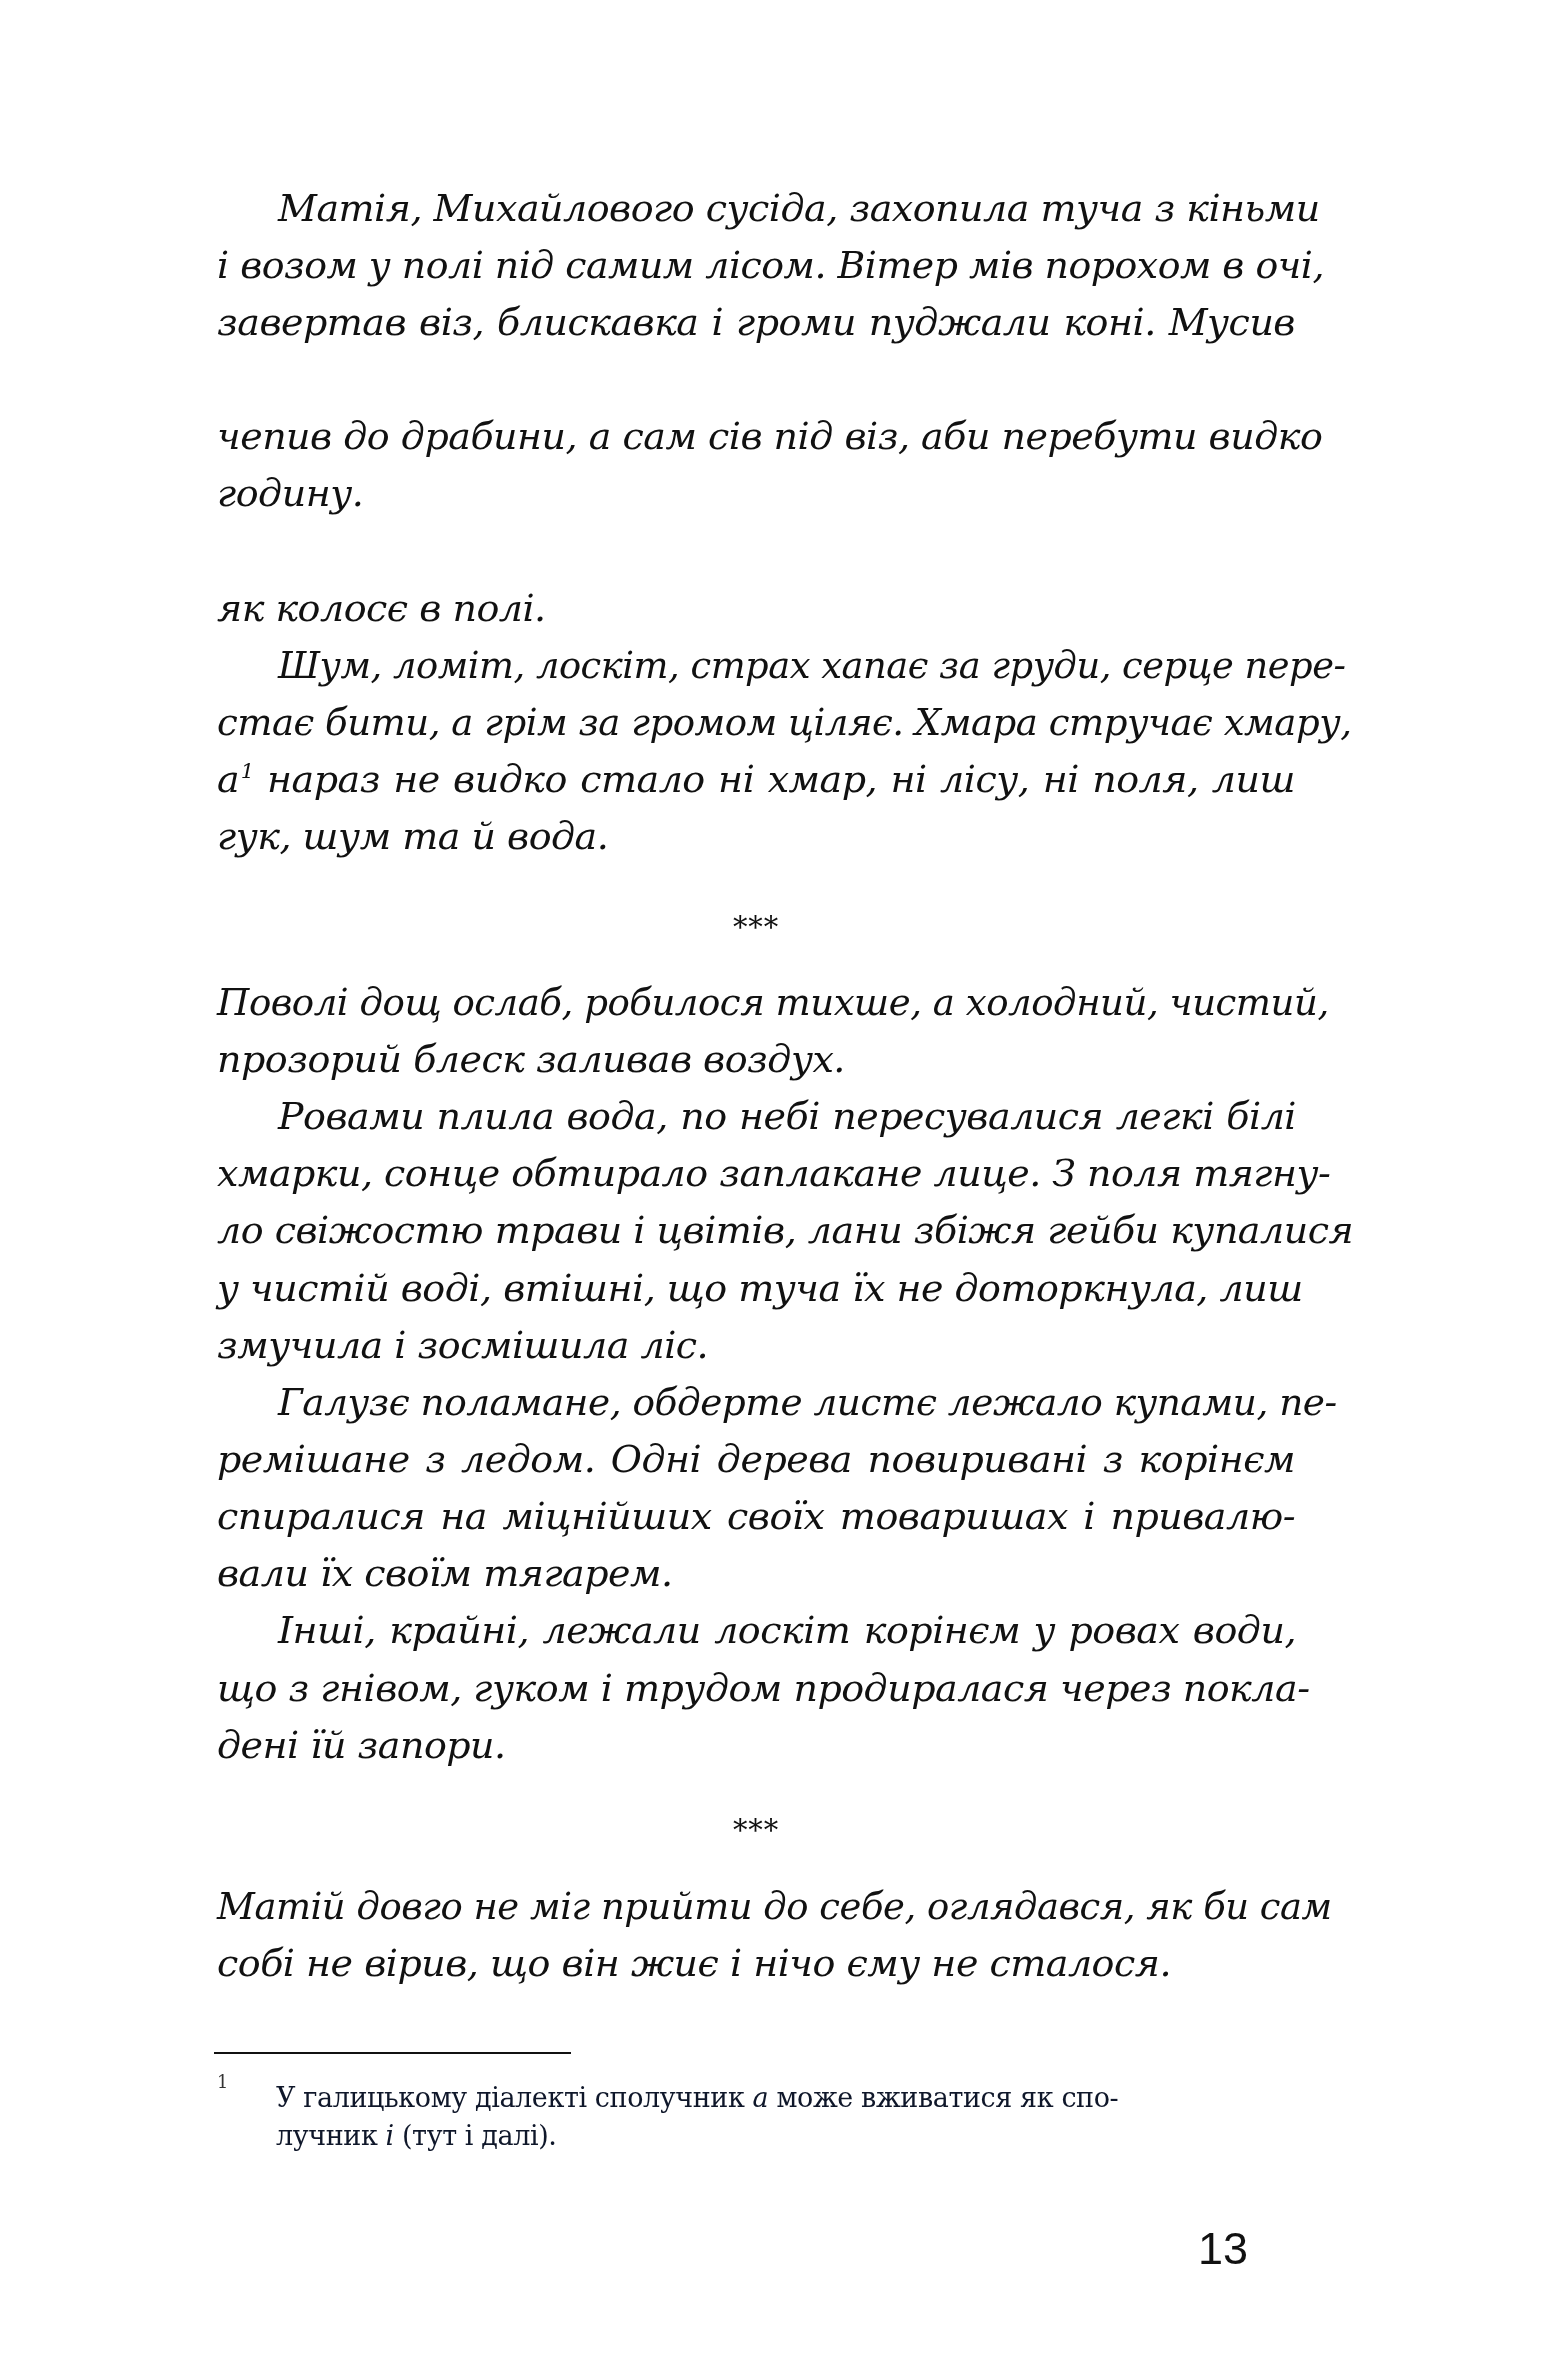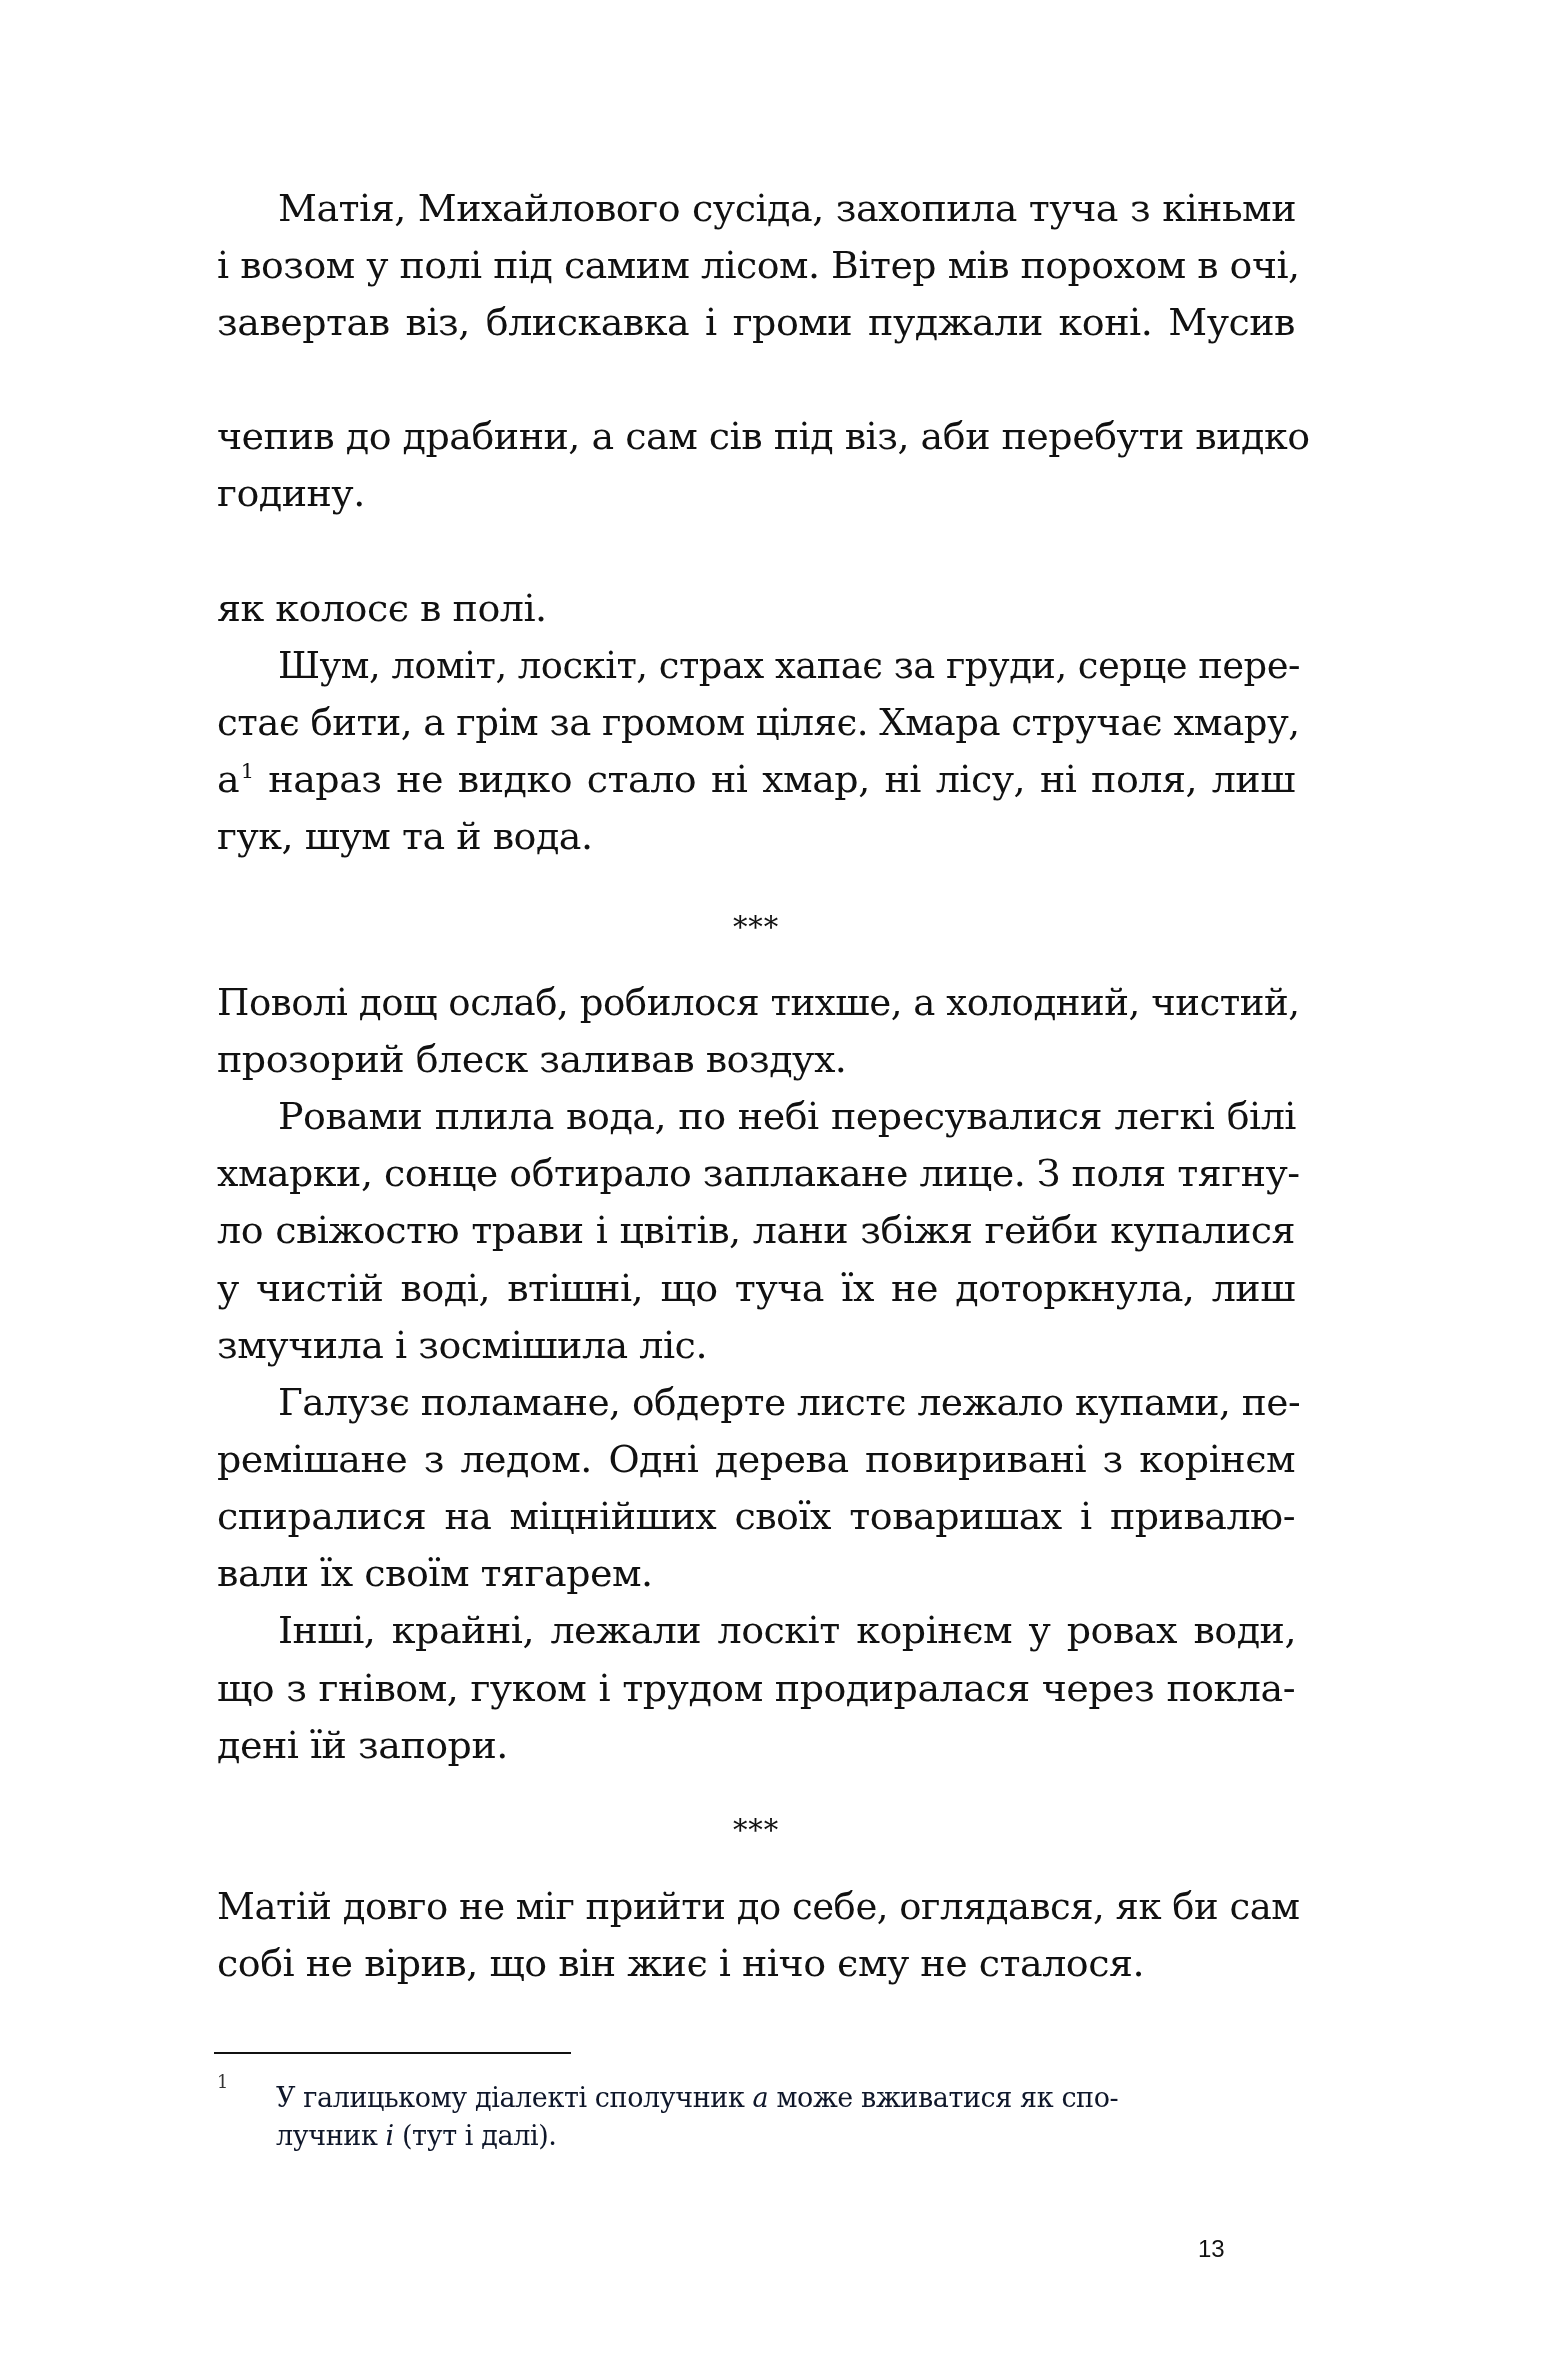--- a/index.html
+++ b/index.html
@@ -13,20 +13,21 @@
     font-family: "DejaVu Serif", "Liberation Serif", serif;
     font-size: 38px;
     line-height: 48px;
     color: #111111;
     white-space: nowrap;
     letter-spacing: -0.5px;
     word-spacing: 0px;
     text-align: justify;
     text-align-last: justify;
     transform-origin: left top;
+    font-style: italic;
   }
   .line.indent { left: 278px; width: 1018px; }
   .line.last { text-align: left; text-align-last: left; }
   .sep {
     position: absolute;
     left: 217px; width: 1078px;
     text-align: center;
     font-family: "DejaVu Serif", serif;
     font-size: 29px;
     line-height: 32px;
@@ -44,21 +45,21 @@
     font-family: "DejaVu Serif", "Liberation Serif", serif;
     font-size: 27px; line-height: 35px; color: #0f172a;
     white-space: nowrap; letter-spacing: -0.4px;
     text-align: justify; text-align-last: justify;
   }
   .fn-line.last { text-align: right; text-align-last: left; }
   .fn-line i { font-style: italic; }
   .page-number {
     position: absolute; left: 1198px; top: 2229px;
     font-family: "Liberation Sans", sans-serif;
-    font-size: 24px; line-height: 40px; color: #111111;
+    font-size: 45px; line-height: 40px; color: #111111;
   }
 </style>
 </head>
 <body>
 
 <div class="page">
 
   <div class="line indent" style="top:184px">Матія, Михайлового сусіда, захопила туча з кіньми</div>
   <div class="line" style="top:241px"><span style="white-space: nowrap; display: inline-block; transform-origin: left top; transform: scaleX(0.996306);">і возом у полі під самим лісом. Вітер мів порохом в очі,</span></div>
   <div class="line" style="top:298px">завертав віз, блискавка і громи пуджали коні. Мусив</div>

